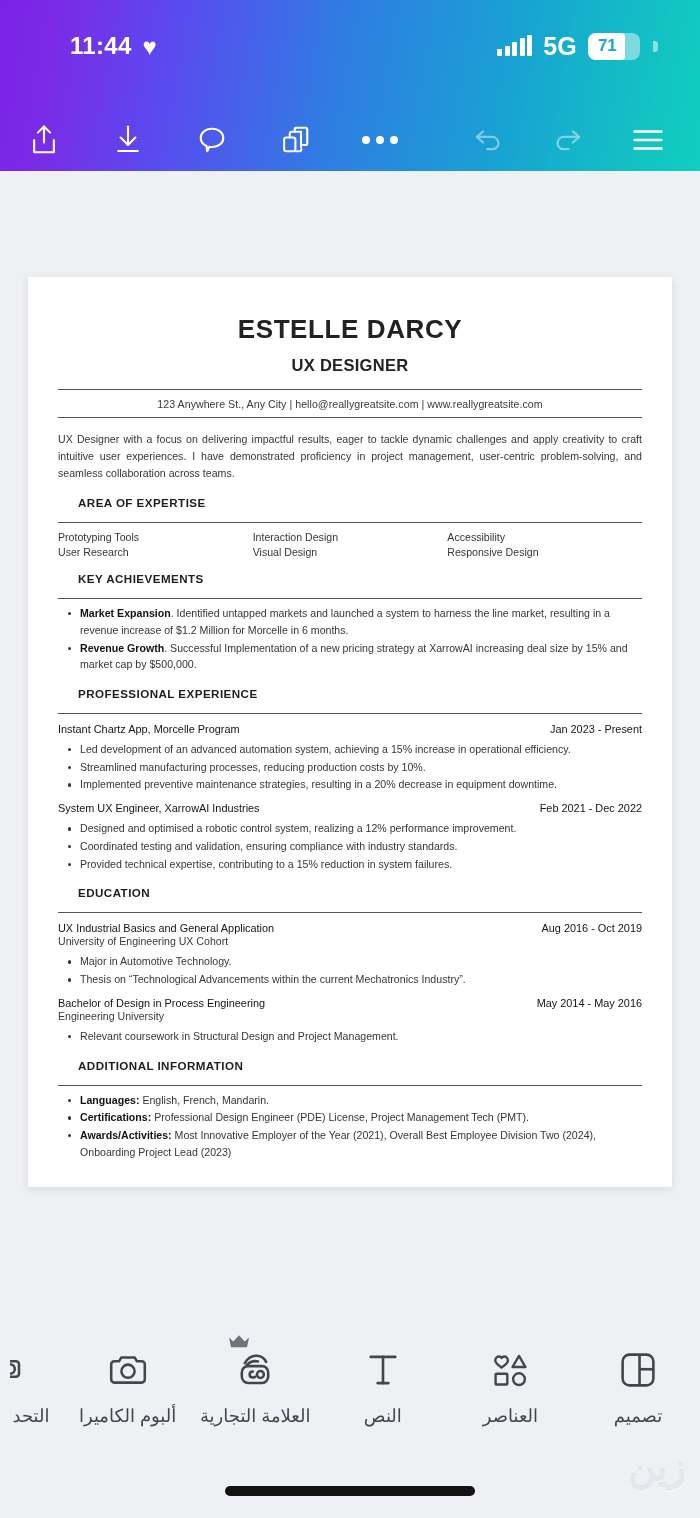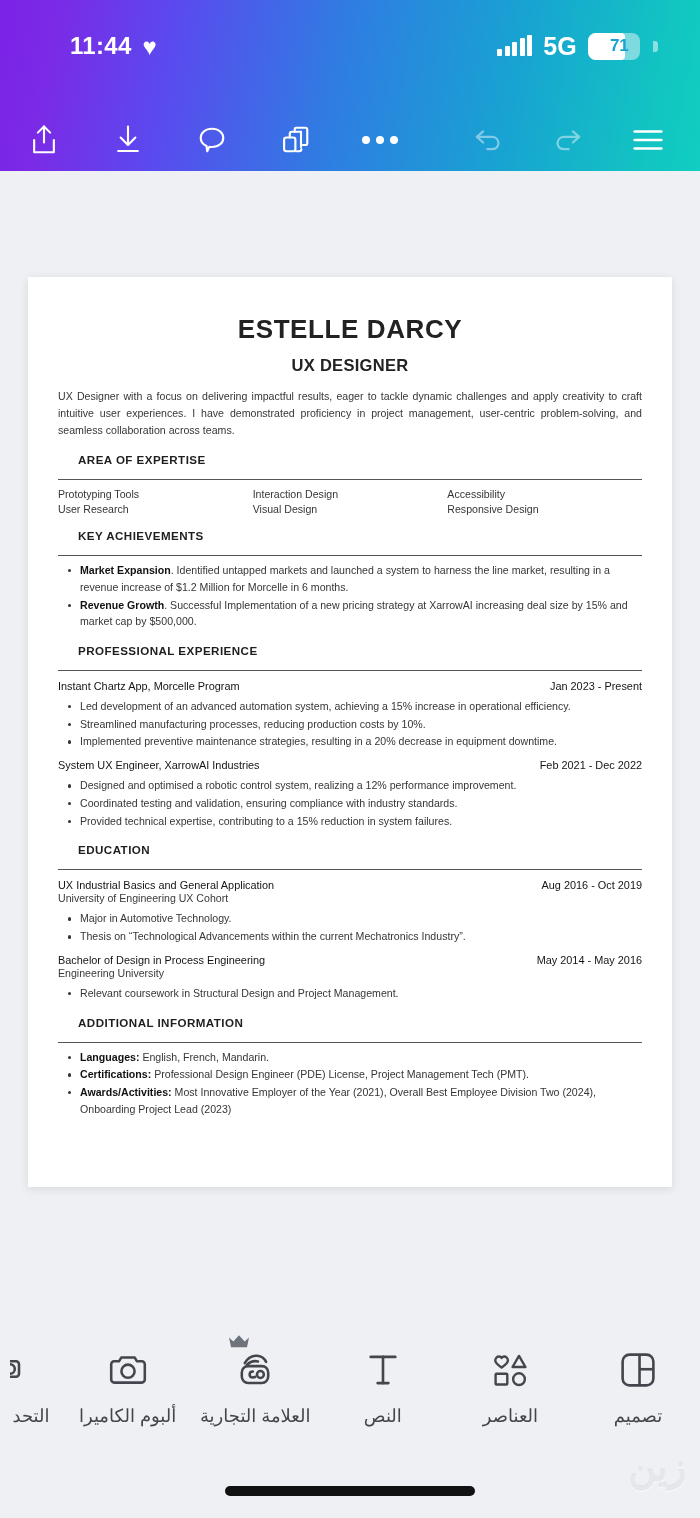--- a/index.html
+++ b/index.html
@@ -78,21 +78,21 @@
     width: 71%;
     background:#fff;
     border-radius: 8px 4px 4px 8px;
   }
   .battery-num {
     position: relative;
     z-index:2;
     font-size: 17px;
     font-weight: bold;
     color:#18a3d2;
-    padding-left: 22px;
+    padding-left: 10px;
     letter-spacing: -0.2px;
   }
   .battery-cap {
     width: 5px; height: 11px;
     margin-left: 2px;
     border-radius: 0 3px 3px 0;
     background: rgba(255,255,255,0.5);
   }
 
   
@@ -384,20 +384,21 @@
       </div>
     </div>
   </div>
 </div>
 
 <div class="canvas">
   <div class="page">
 
     <div class="resume-name">ESTELLE DARCY</div>
     <div class="resume-role">UX DESIGNER</div>
+    <div class="contact-band">123 Anywhere St., Any City |  hello@reallygreatsite.com | www.reallygreatsite.com</div>
     <div class="summary">UX Designer with a focus on delivering impactful results, eager to tackle dynamic challenges and apply creativity to craft intuitive user experiences. I have demonstrated proficiency in project management, user-centric problem-solving, and seamless collaboration across teams.</div>
 
     <div class="section">
       <div class="section-title">AREA OF EXPERTISE</div>
       <div class="expertise">
         <span>Prototyping Tools</span>
         <span>Interaction Design</span>
         <span>Accessibility</span>
         <span>User Research</span>
         <span>Visual Design</span>

